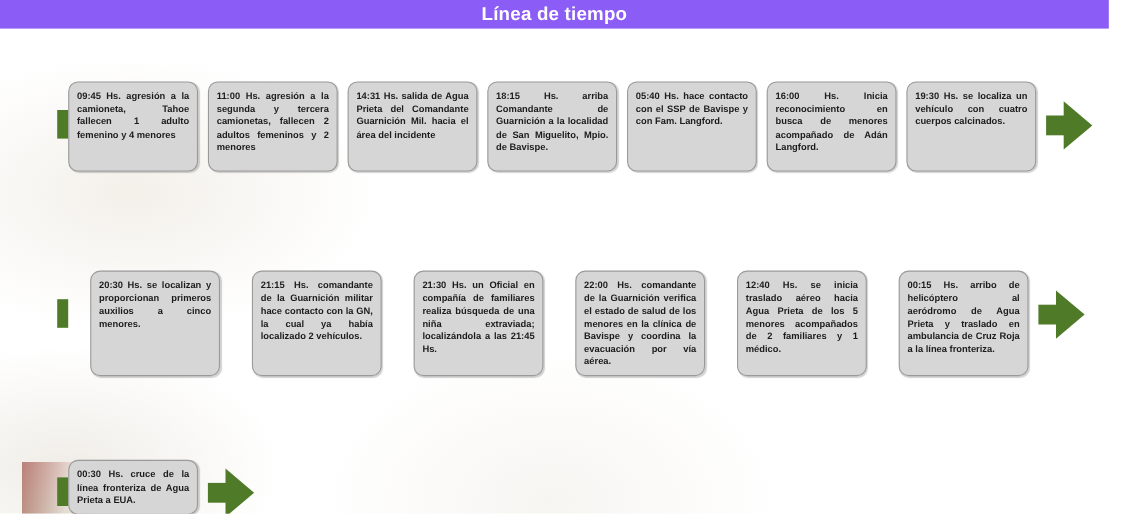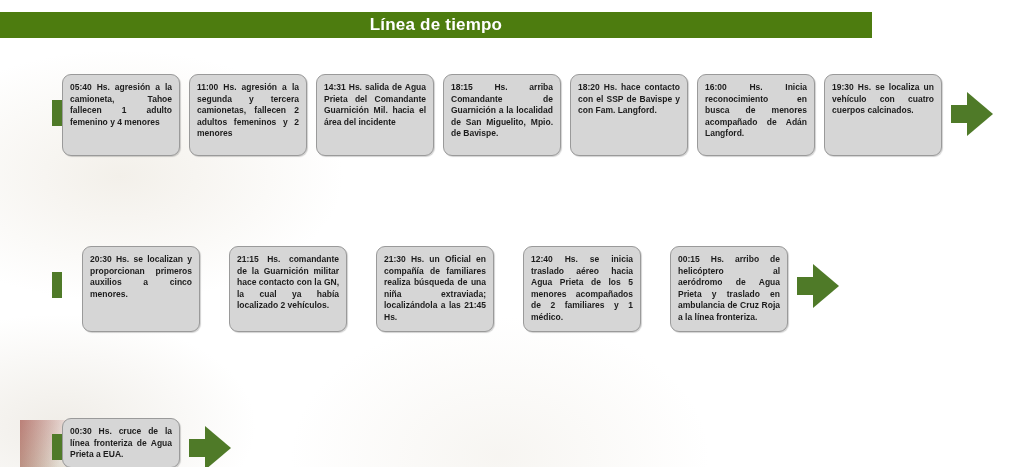--- a/index.html
+++ b/index.html
@@ -30,24 +30,24 @@
     left: 20px; top: 420px;
     width: 110px; height: 47px;
     background:
       linear-gradient(115deg, rgba(150,30,30,0.45) 0%, rgba(150,30,30,0) 45%),
       linear-gradient(60deg, rgba(120,90,40,0.35) 0%, rgba(120,90,40,0) 50%);
     pointer-events: none;
   }
 
   .title-bar {
     position: absolute;
-    left: 0; top: 12px;
-    width: 872px;
+    left: 0; top: 0;
+    width: 1008px;
     height: 26px;
-    background: #4d7c0f;
+    background: #8b5cf6;
     color: #ffffff;
     display: flex;
     align-items: center;
     justify-content: center;
   }
   .title-bar .title-text {
     font-size: 17px;
     font-weight: bold;
     letter-spacing: 0.2px;
   }
@@ -128,40 +128,41 @@
 <div class="bg-wash"></div>
 <div class="bg-wash2"></div>
 
 <div class="title-bar">
   <span class="title-text">Línea de tiempo</span>
 </div>
 
 <div class="timeline-row" id="row-1">
   <div class="row-start-bar"></div>
   <div class="cards">
-    <div class="card">05:40 Hs. agresión a la camioneta, Tahoe fallecen 1 adulto femenino y 4 menores</div>
+    <div class="card">09:45 Hs. agresión a la camioneta, Tahoe fallecen 1 adulto femenino y 4 menores</div>
     <div class="card">11:00 Hs. agresión a la segunda y tercera camionetas, fallecen 2 adultos femeninos y 2 menores</div>
     <div class="card">14:31 Hs. salida de Agua Prieta del Comandante Guarnición Mil. hacia el área del incidente</div>
     <div class="card">18:15 Hs. arriba Comandante de Guarnición a la localidad de San Miguelito, Mpio. de Bavispe.</div>
-    <div class="card">18:20 Hs. hace contacto con el SSP de Bavispe y con Fam. Langford.</div>
+    <div class="card">05:40 Hs. hace contacto con el SSP de Bavispe y con Fam. Langford.</div>
     <div class="card">16:00 Hs. Inicia reconocimiento en busca de menores acompañado de Adán Langford.</div>
     <div class="card">19:30 Hs. se localiza un vehículo con cuatro cuerpos calcinados.</div>
   </div>
   <div class="arrow-end">
     <div class="shaft"></div>
     <div class="head"></div>
   </div>
 </div>
 
 <div class="timeline-row" id="row-2">
   <div class="row-start-bar"></div>
   <div class="cards">
     <div class="card">20:30 Hs. se localizan y proporcionan primeros auxilios a cinco menores.</div>
     <div class="card">21:15 Hs. comandante de la Guarnición militar hace contacto con la GN, la cual ya había localizado 2 vehículos.</div>
     <div class="card">21:30 Hs. un Oficial en compañía de familiares realiza búsqueda de una niña extraviada; localizándola a las 21:45 Hs.</div>
+    <div class="card">22:00 Hs. comandante de la Guarnición verifica el estado de salud de los menores en la clínica de Bavispe y coordina la evacuación por vía aérea.</div>
     <div class="card">12:40 Hs. se inicia traslado aéreo hacia Agua Prieta de los 5 menores acompañados de 2 familiares y 1 médico.</div>
     <div class="card">00:15 Hs. arribo de helicóptero al aeródromo de Agua Prieta y traslado en ambulancia de Cruz Roja a la línea fronteriza.</div>
   </div>
   <div class="arrow-end">
     <div class="shaft"></div>
     <div class="head"></div>
   </div>
 </div>
 
 <div class="timeline-row" id="row-3">

